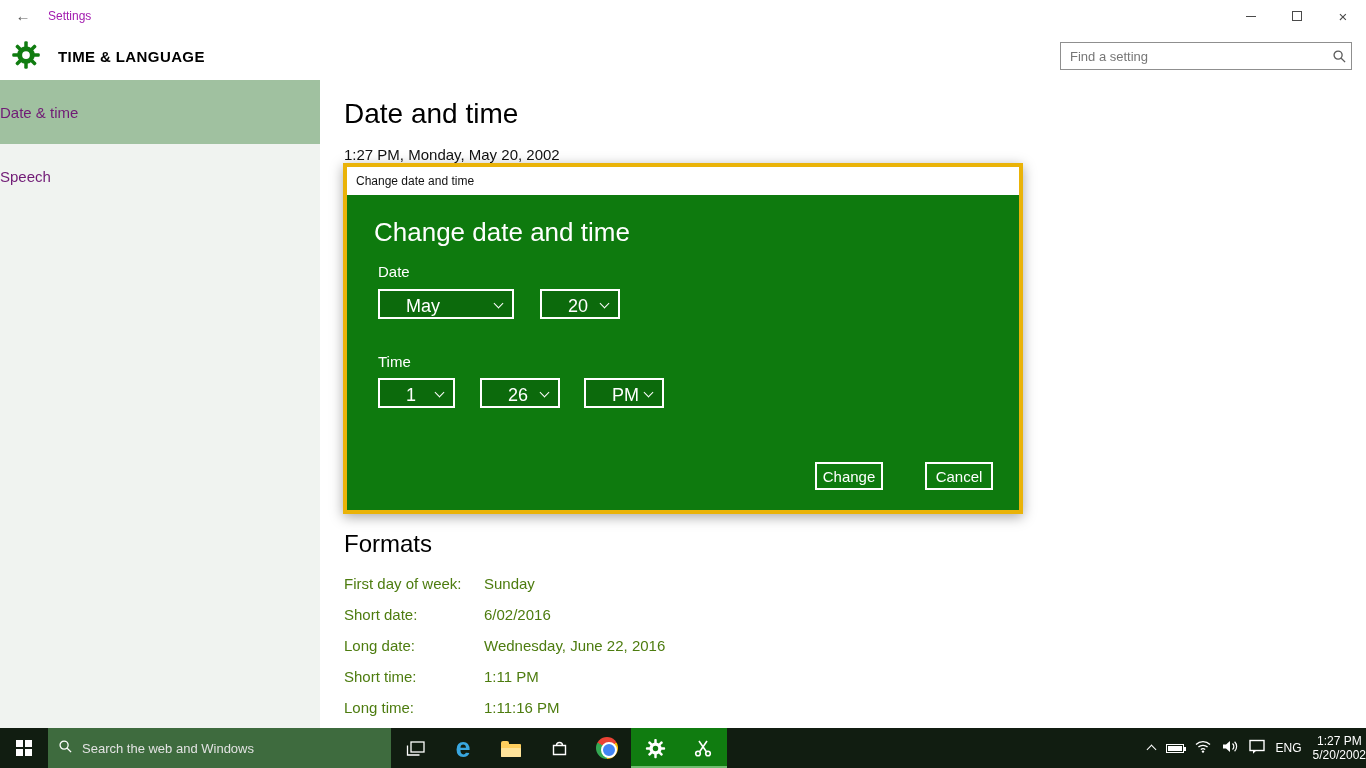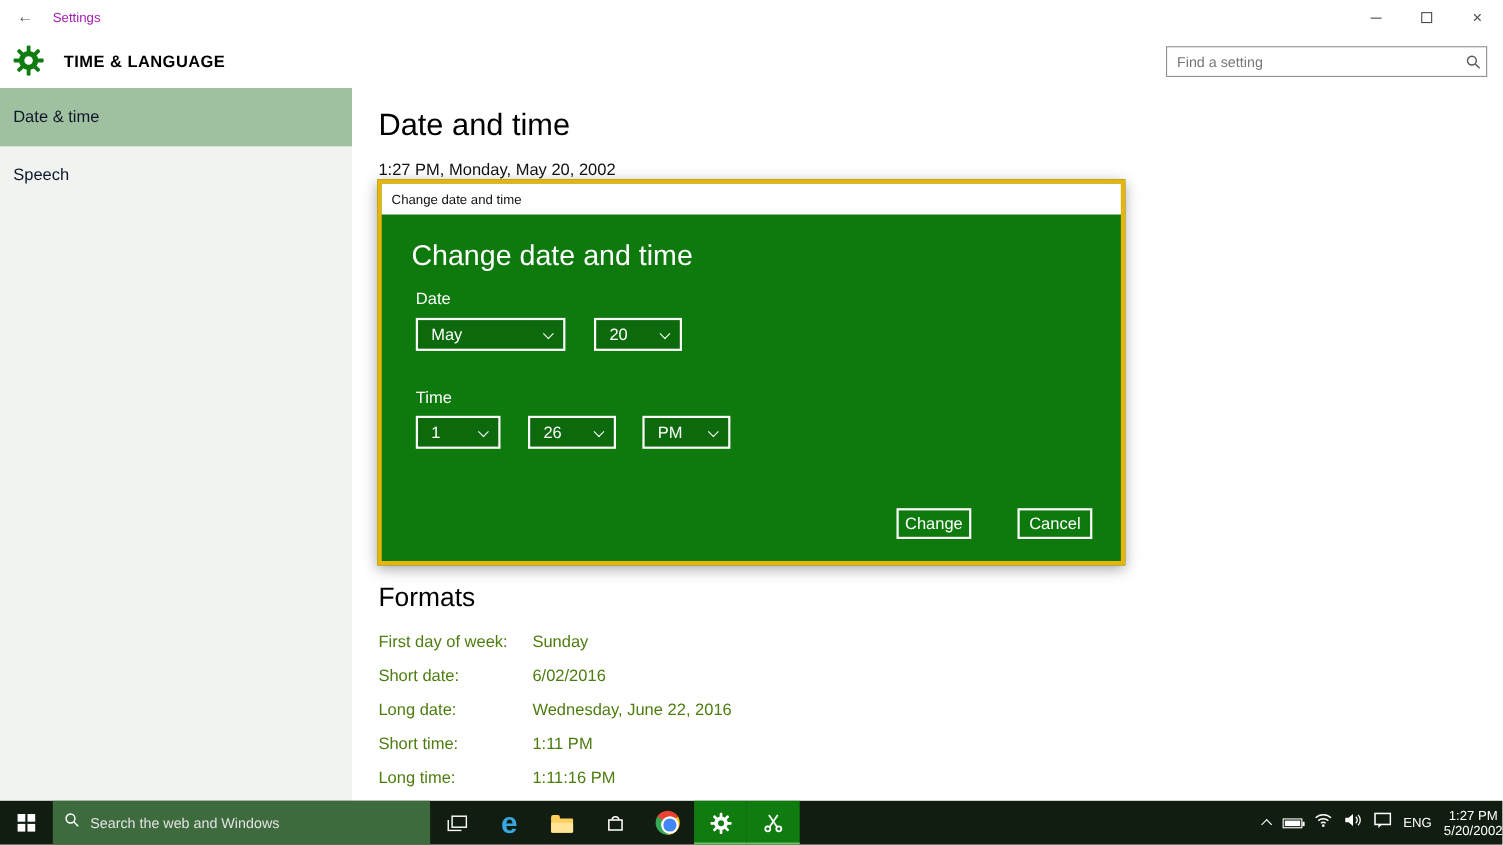--- a/index.html
+++ b/index.html
@@ -20,41 +20,41 @@
   .app-header { position:absolute; top:32px; left:0; right:0; height:48px; background:#fff; z-index:29; }
   .header-gear { position:absolute; left:11px; top:8px; width:30px; height:30px; }
   .header-title { position:absolute; left:58px; top:16px; font-size:15px; font-weight:700; letter-spacing:.4px; color:#000; }
   .find-box { position:absolute; right:14px; top:10px; width:292px; height:28px; border:1px solid #8f8f8f; background:#fff; display:flex; align-items:center; }
   .find-box input { flex:1; border:none; outline:none; font-size:13px; padding:0 6px 0 9px; color:#333; font-family:inherit; background:transparent; }
   .find-box input::placeholder { color:#767676; opacity:1; }
   .find-mag { width:24px; display:flex; align-items:center; justify-content:center; }
 
   
   .sidebar { position:absolute; left:0; top:80px; width:320px; height:648px; background:#f0f3f0; }
-  .side-item { height:53px; display:flex; align-items:center; padding-left:12px; font-size:15px; color:#0f172a; cursor:default; }
+  .side-item { height:64px; display:flex; align-items:center; font-size:15px; color:#701a75; cursor:default; }
   .side-item.selected { background:#a0c1a0; }
 
   
   .content { position:absolute; left:320px; top:80px; right:0; bottom:40px; background:#fff; }
   .page-title { position:absolute; left:24px; top:18px; font-size:28px; font-weight:300; color:#000; }
   .current-dt { position:absolute; left:24px; top:66px; font-size:15px; color:#111; }
   .formats { position:absolute; left:24px; top:450px; }
   .formats-title { font-size:24px; font-weight:300; color:#000; margin-bottom:17px; }
   .fmt-row { display:flex; margin-bottom:13px; font-size:15px; line-height:18px; color:#4d7c0f; }
   .fmt-label { width:140px; }
 
   
   .dialog { position:absolute; left:343px; top:163px; width:680px; height:351px; background:#0e7a0e; border:4px solid #eab308; box-shadow:0 3px 12px rgba(0,0,0,.35); z-index:5; }
   .dlg-titlebar { height:28px; background:#fff; display:flex; align-items:center; padding-left:9px; font-size:12px; color:#111; }
   .dlg-body { position:relative; height:321px; }
   .dlg-heading { position:absolute; left:27px; top:22px; font-size:26px; font-weight:300; color:#fff; }
   .dlg-label { position:absolute; font-size:15px; color:#fff; }
   .lbl-date { left:31px; top:68px; }
   .lbl-time { left:31px; top:158px; }
-  .select { position:absolute; height:30px; background:#0c6a0c; border:2px solid #fff; color:#fff; font-size:15px; display:flex; align-items:center; padding-left:12px; cursor:default; }
+  .select { position:absolute; height:30px; background:#0c6a0c; border:2px solid #fff; color:#fff; font-size:18px; display:flex; align-items:flex-end; padding-left:26px; cursor:default; }
   .sel-month { left:31px; top:94px;  width:136px; }
   .sel-day   { left:193px; top:94px; width:80px; }
   .sel-hour  { left:31px; top:183px; width:77px; }
   .sel-min   { left:133px; top:183px; width:80px; }
   .sel-ampm  { left:237px; top:183px; width:80px; }
   .chev-down { position:absolute; right:10px; top:9px; width:7px; height:7px; border-right:1.5px solid #fff; border-bottom:1.5px solid #fff; transform:rotate(45deg); }
 
   .year-list { position:absolute; left:299px; top:-2px; width:81px; height:267px; background:#2b2b2b; overflow:hidden; z-index:10; }
   .year-items { margin-top:-10px; width:66px; }
   .year-item { height:44px; display:flex; align-items:center; padding-left:13px; font-size:15px; color:#fff; cursor:default; }

